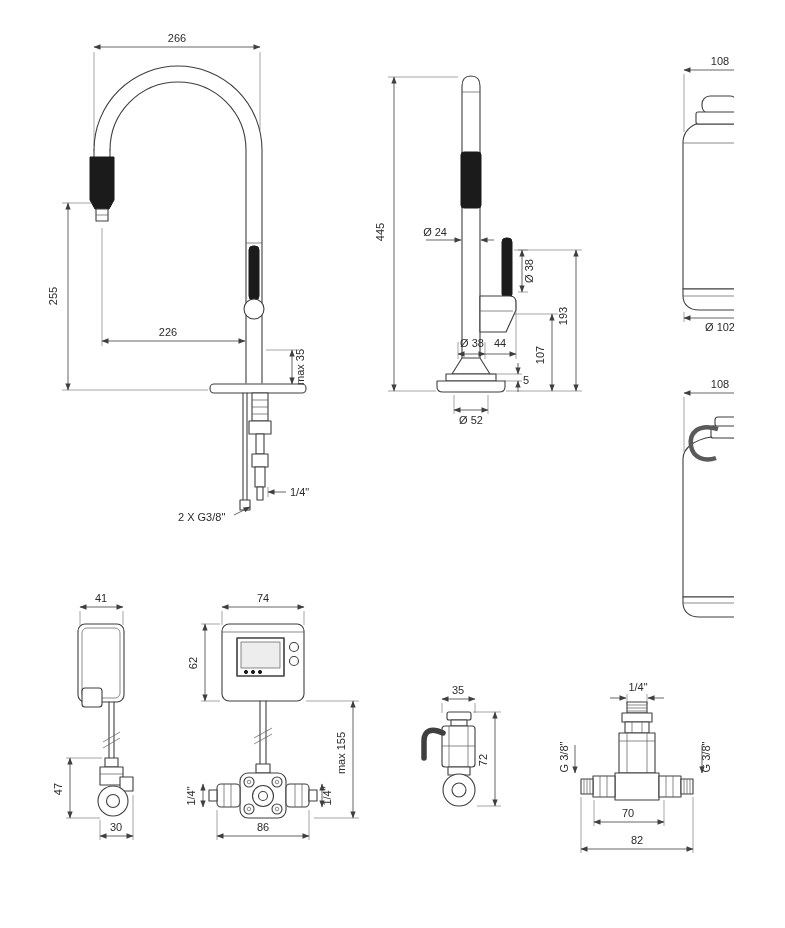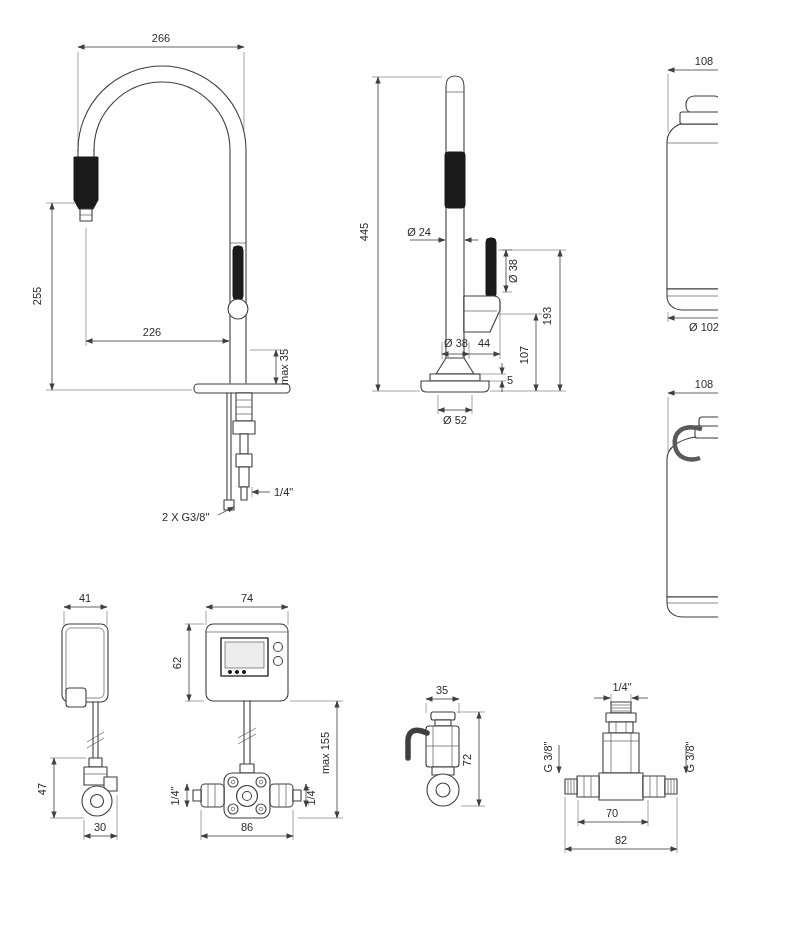--- a/index.html
+++ b/index.html
@@ -1,16 +1,16 @@
 <!DOCTYPE html>
 <html><head>
 <meta charset="utf-8">
 <style>
   html,body{margin:0;padding:0;background:#ffffff;}
-  .sheet{width:718px;height:928px;background:#fff;position:relative;overflow:hidden;}
+  .sheet{width:718px;height:928px;background:#fff;position:relative;overflow:hidden;padding-left:16px;}
   svg{display:block;}
   svg text{font-family:"Liberation Sans","DejaVu Sans",sans-serif;font-size:11px;fill:#2b2b2b;}
   .ln{fill:none;stroke:#3f3f3f;stroke-width:1.1;stroke-linejoin:round;stroke-linecap:round;}
   .lnf{fill:#ffffff;stroke:#3f3f3f;stroke-width:1.1;stroke-linejoin:round;}
   .thin{fill:none;stroke:#5a5a5a;stroke-width:0.7;}
   .dim{fill:none;stroke:#4a4a4a;stroke-width:0.85;}
   .ext{fill:none;stroke:#6a6a6a;stroke-width:0.6;}
   .dark{fill:#1b1b1b;stroke:#1b1b1b;stroke-width:1;}
   .screen{fill:#ededed;stroke:#5a5a5a;stroke-width:0.7;}
 </style>

